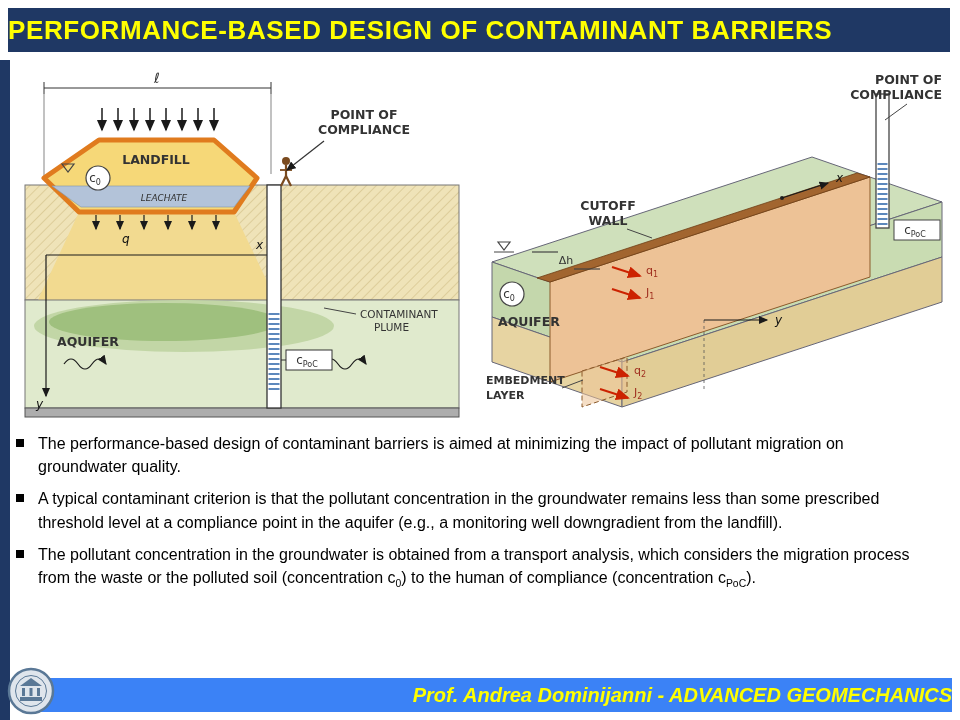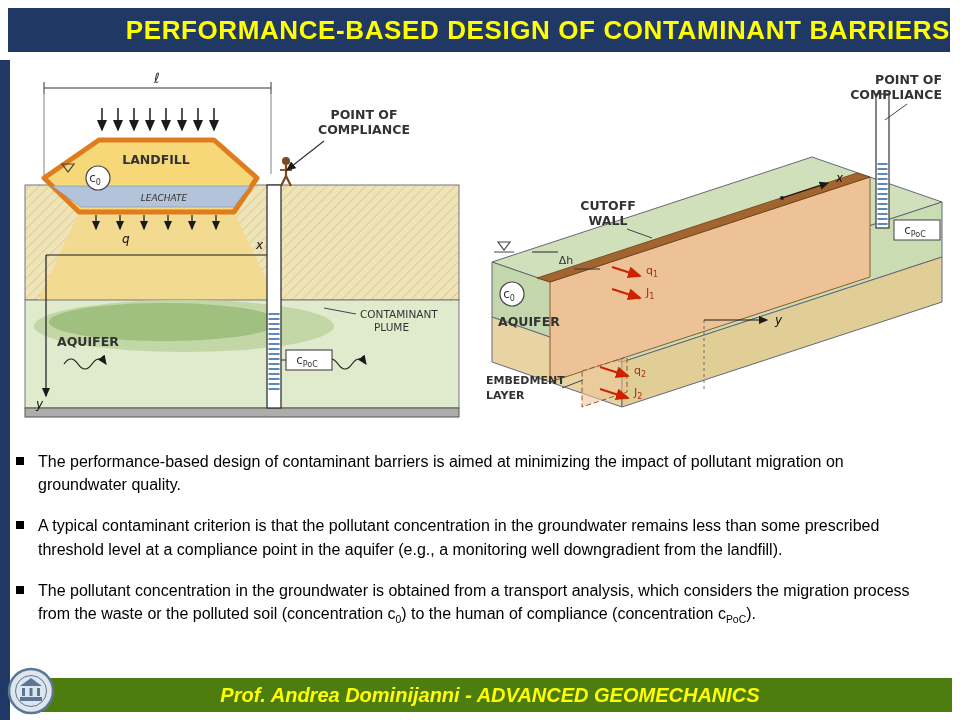--- a/index.html
+++ b/index.html
@@ -2,21 +2,21 @@
 <html><head>
 <meta charset="utf-8">
 <style>
   html,body{margin:0;padding:0;}
   body{
     width:960px;height:720px;position:relative;overflow:hidden;
     background:#ffffff;font-family:"Liberation Sans",sans-serif;
   }
   .title-bar{
     position:absolute;left:8px;top:8px;width:942px;height:44px;
-    background:#1f3864;display:flex;align-items:center;justify-content:flex-end;
+    background:#1f3864;display:flex;align-items:center;justify-content:flex-start;
   }
   .title-text{
     color:#ffff00;font-weight:bold;font-size:26px;letter-spacing:0.6px;white-space:nowrap;
   }
   .left-stripe{
     position:absolute;left:0;top:60px;width:10px;height:660px;background:#1f3864;
   }
   .diagram-left{position:absolute;left:24px;top:62px;width:440px;height:360px;}
   .diagram-right{position:absolute;left:482px;top:62px;width:470px;height:360px;}
   svg text{font-family:"DejaVu Sans","Liberation Sans",sans-serif;fill:#333;}
@@ -24,27 +24,27 @@
   .lbl-bold-sm{font-weight:bold;font-size:11px;fill:#333;}
   .lbl{font-size:10.5px;fill:#333;}
   .ital{font-style:italic;font-size:12px;fill:#111;}
   .leach{font-style:italic;font-size:9px;fill:#333;}
   .sub-main{font-size:12px;}
   .sub-sub{font-size:8px;}
   .redlbl{font-size:11px;fill:#a03020;}
   .bullets{
     position:absolute;left:16px;top:432px;width:920px;
   }
-  .bullet{display:flex;gap:14px;margin-bottom:9px;margin-top:18px;}
+  .bullet{display:flex;gap:14px;margin-bottom:9px;}
   .bmark{flex:none;width:8px;height:8px;background:#000;margin-top:7px;}
   .btext{font-size:16px;line-height:1.45;color:#000;width:886px;}
   .btext sub{font-size:0.65em;line-height:0;}
   .footer-bar{
     position:absolute;left:28px;top:678px;width:924px;height:34px;
-    background:#4d7c0f;display:flex;align-items:center;justify-content:center;
+    background:#3b82f6;display:flex;align-items:center;justify-content:flex-end;
   }
   .footer-text{
     color:#ffff00;font-weight:bold;font-style:italic;font-size:20px;white-space:nowrap;
   }
   .logo{position:absolute;left:6px;top:666px;width:50px;height:50px;}
 </style>
 </head>
 <body>
 
 <div class="title-bar">

